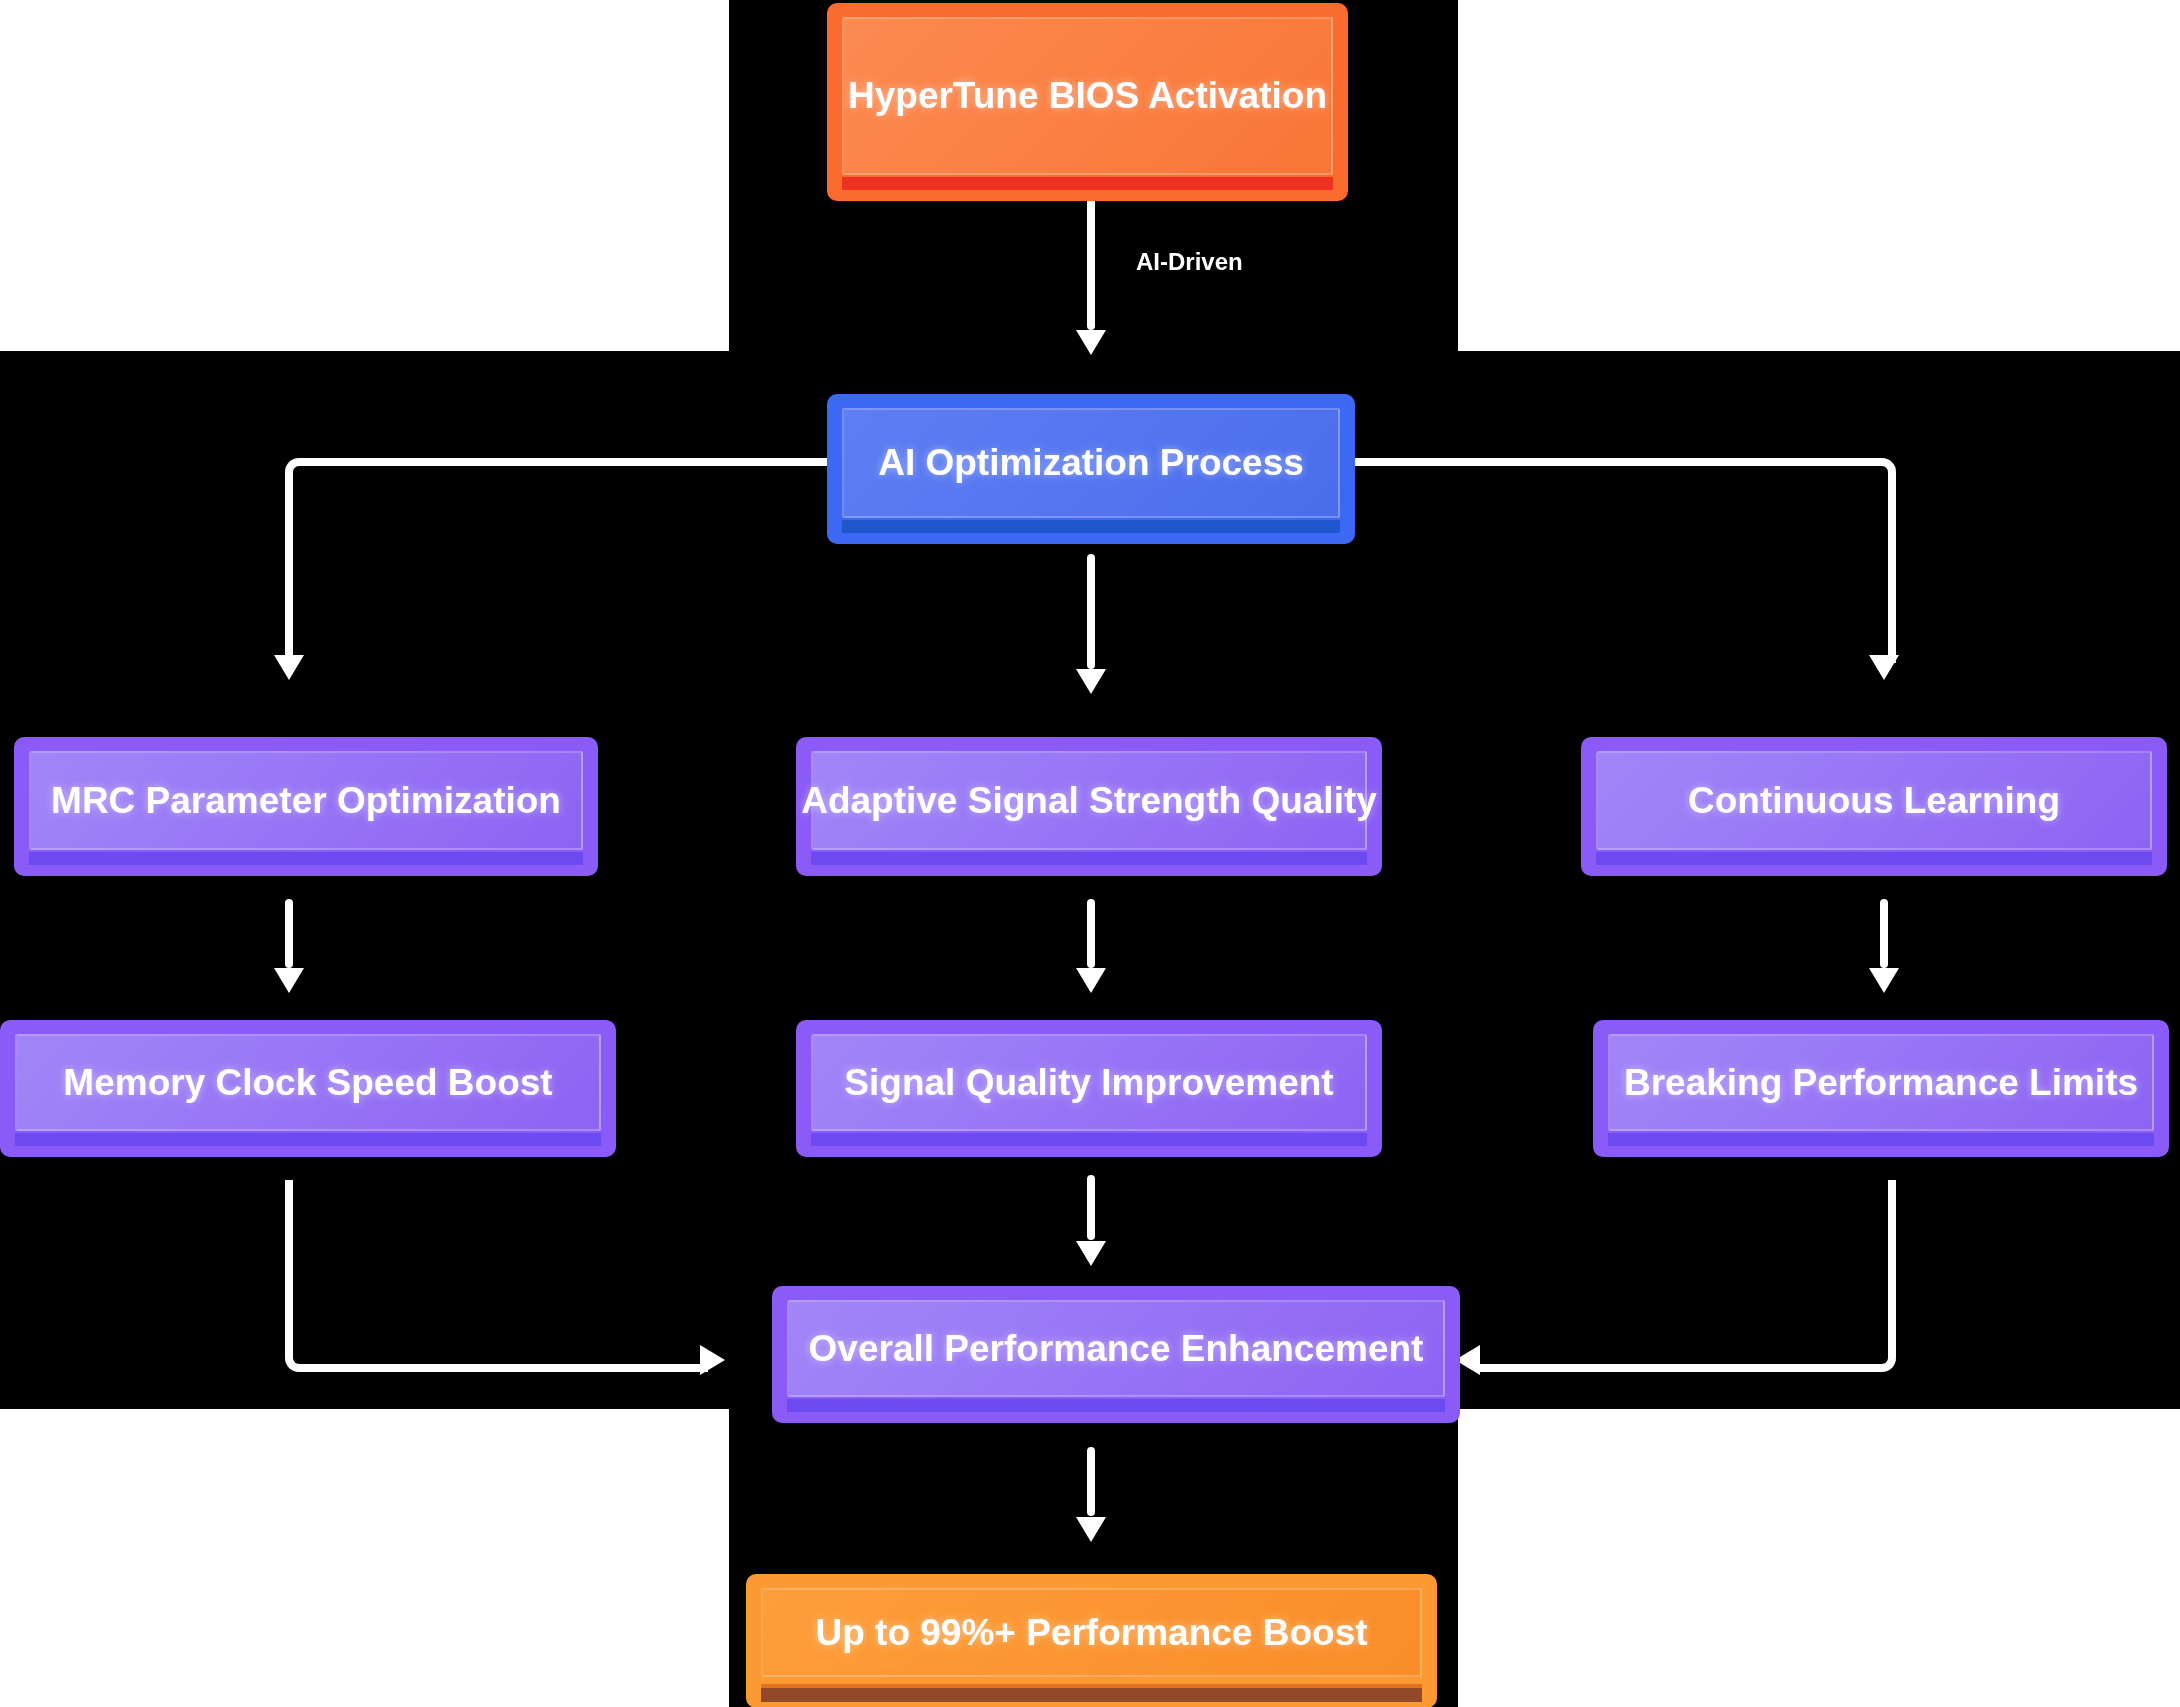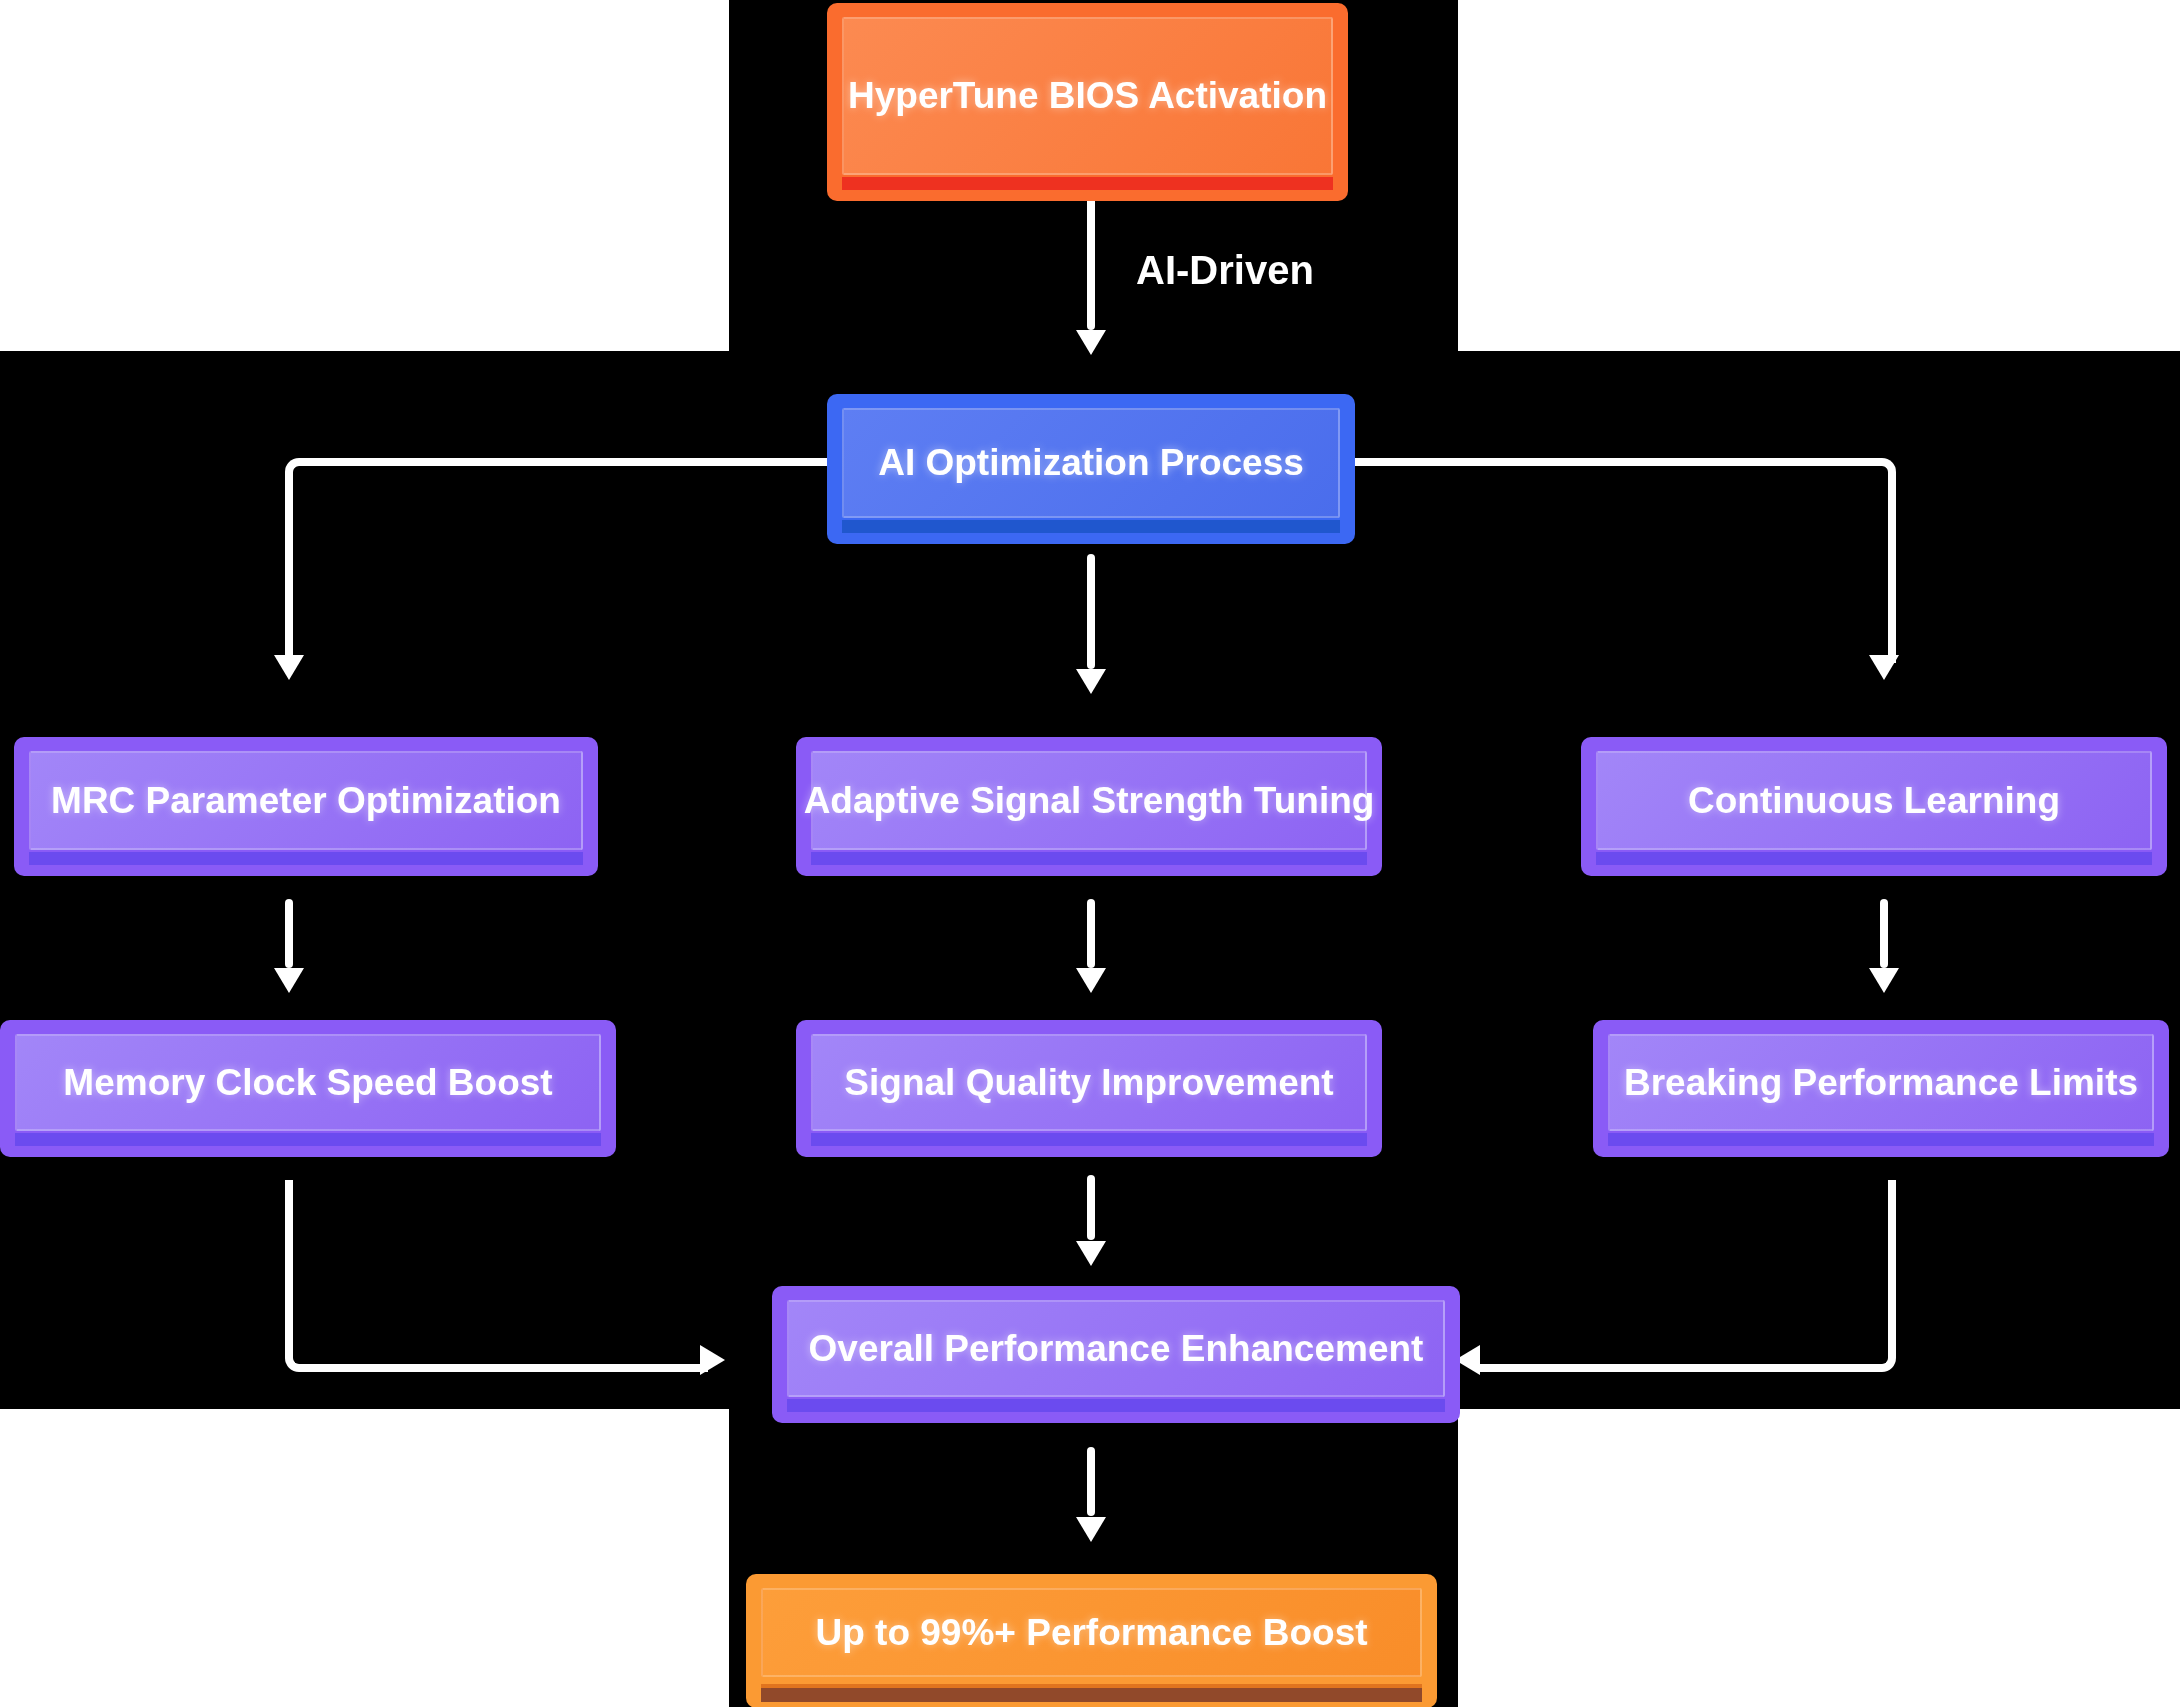--- a/index.html
+++ b/index.html
@@ -57,21 +57,21 @@
   .elbow.tr{border-right:8px solid #fff;border-top:8px solid #fff;border-top-right-radius:14px;}
   .elbow.bl{border-left:8px solid #fff;border-bottom:8px solid #fff;border-bottom-left-radius:14px;}
   .elbow.br{border-right:8px solid #fff;border-bottom:8px solid #fff;border-bottom-right-radius:14px;}
   .ah{position:absolute;width:0;height:0;}
   .ah-down{border-left:15px solid transparent;border-right:15px solid transparent;border-top:25px solid #ffffff;}
   .ah-right{border-top:15px solid transparent;border-bottom:15px solid transparent;border-left:25px solid #ffffff;}
   .ah-left{border-top:15px solid transparent;border-bottom:15px solid transparent;border-right:25px solid #ffffff;}
 
   .edge-label{
     position:absolute;left:1136px;top:248px;color:#ffffff;
-    font-weight:bold;font-size:40px;white-space:nowrap;
+    font-weight:bold;font-size:24px;white-space:nowrap;
   }
 </style>
 </head>
 <body>
 
 <div id="canvas">
 
   <div class="band band-v"></div>
   <div class="band band-h"></div>
 
@@ -125,21 +125,21 @@
 
   <div id="n-process" class="node v-blue">
     <div class="panel">
       <span class="label">AI Optimization Process</span>
     </div>
     <div class="strip"></div>
   </div>
 
   <div id="n-adaptive" class="node v-purple">
     <div class="panel">
-      <span class="label">Adaptive Signal Strength Tuning</span>
+      <span class="label">Adaptive Signal Strength Quality</span>
     </div>
     <div class="strip"></div>
   </div>
 
   <div id="n-learning" class="node v-purple">
     <div class="panel">
       <span class="label">Continuous Learning</span>
     </div>
     <div class="strip"></div>
   </div>

